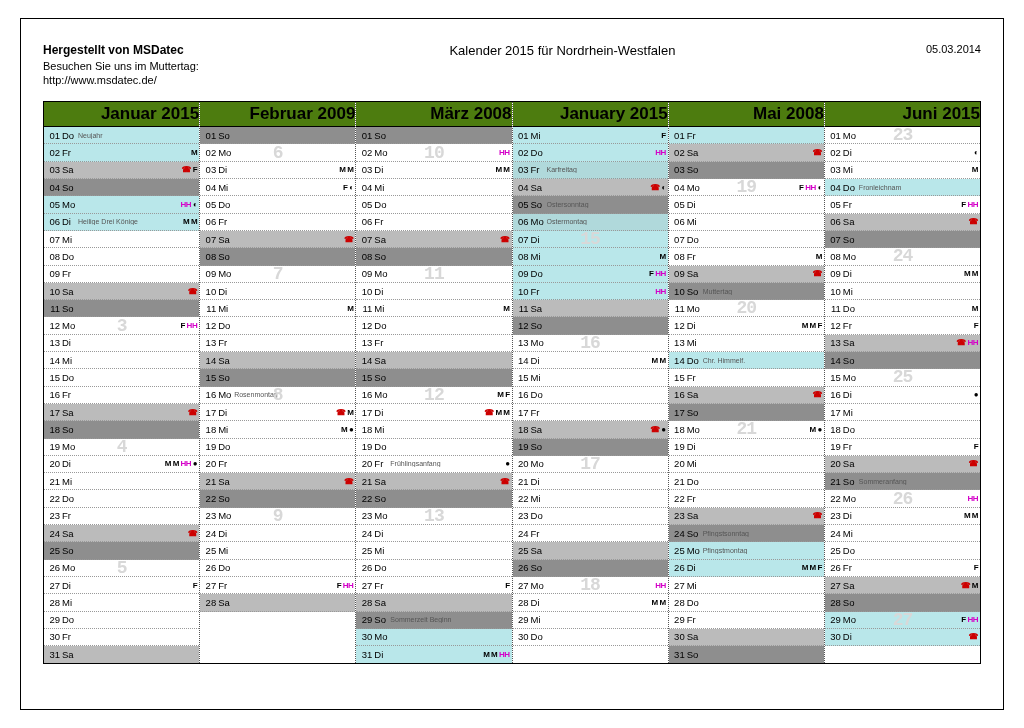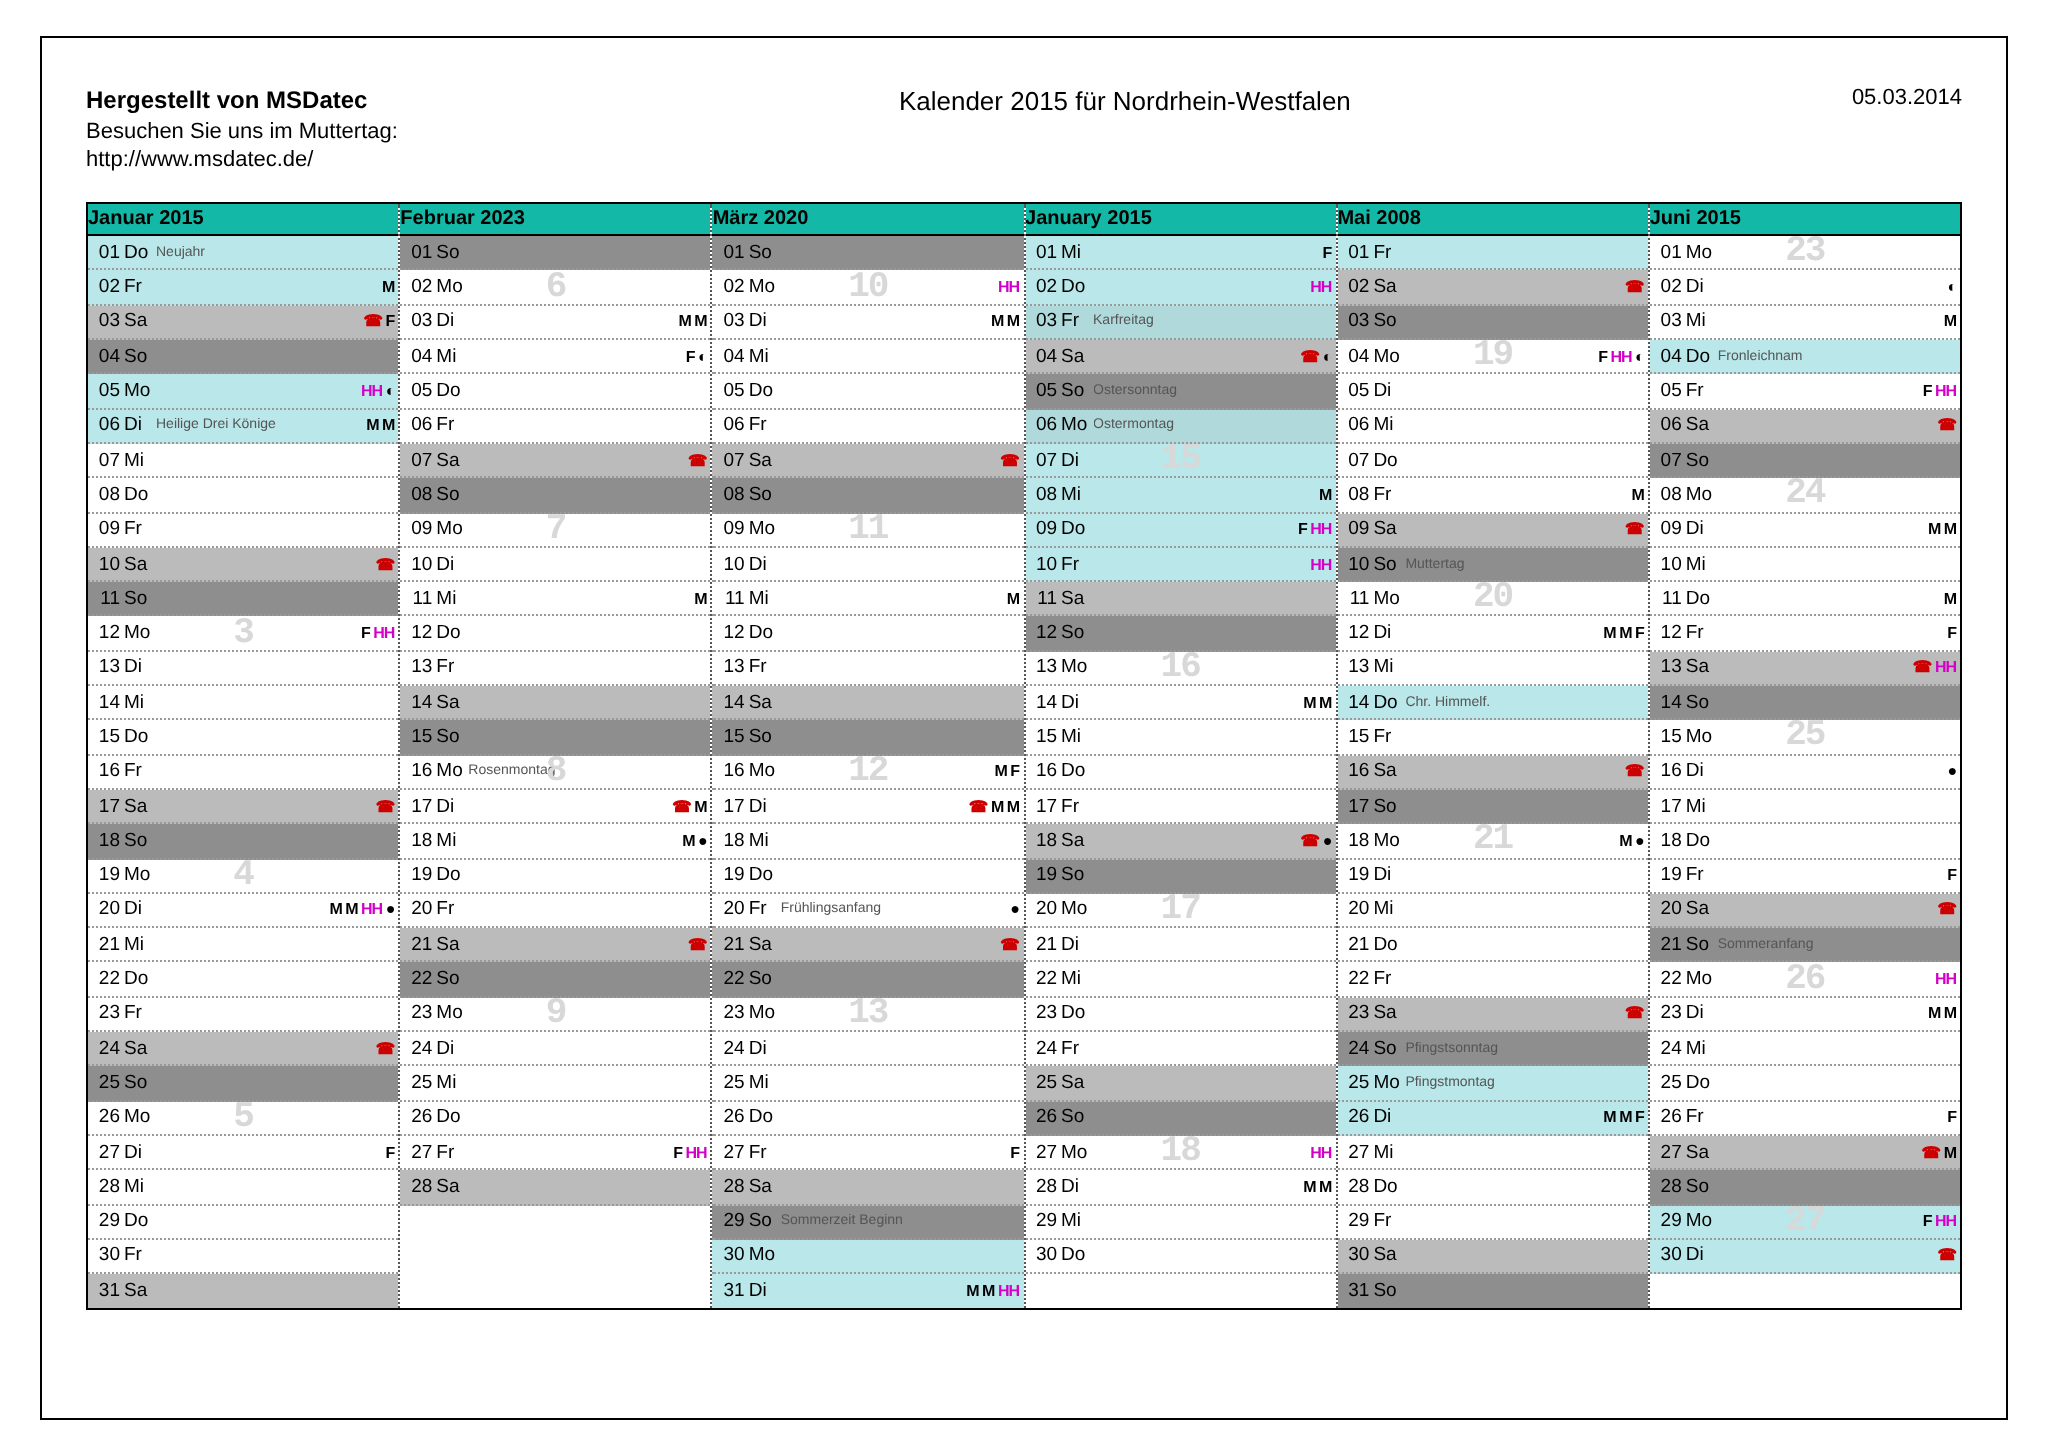--- a/index.html
+++ b/index.html
@@ -6,21 +6,21 @@
   .page{width:1024px;height:728px;box-sizing:border-box;padding:18px 20px;background:#fff;position:relative}
   .sheet{border:1px solid #000;width:100%;height:100%;box-sizing:border-box;padding:24px 22px 18px}
   .hdr{display:flex;justify-content:flex-end;align-items:flex-start;margin-bottom:14px}
   .hdr-left{font-size:11px;line-height:1.3}
   .hdr-left .b{font-weight:bold;font-size:12px}
   .hdr-mid{font-weight:normal;font-size:13px;text-align:center;flex:1}
   .hdr-right{font-size:11px}
   .grid{display:flex;border:1px solid #000}
   .month{flex:1;border-right:1px dotted #555;min-width:0}
   .month:last-child{border-right:none}
-  .month-h{font-weight:bold;text-align:left;font-size:10px;padding:2px 0;border-bottom:1px solid #000;background:#14b8a6}
+  .month-h{font-weight:bold;text-align:right;font-size:17px;padding:2px 0;border-bottom:1px solid #000;background:#4d7c0f}
   .day{display:flex;align-items:center;font-size:9.5px;height:17.3px;border-bottom:1px dotted #999;padding:0 2px;box-sizing:border-box;position:relative;overflow:hidden}
   .day:last-child{border-bottom:none}
   .dn{width:14px;text-align:right;margin-right:2px}
   .dw{width:16px}
   .note{font-size:7px;color:#555;flex:1;white-space:nowrap;overflow:hidden}
   .mk{margin-left:auto;font-size:8px;font-weight:bold;letter-spacing:-0.5px;white-space:nowrap}
   .bg-sat{background:#bbb}
   .bg-sun{background:#8e8e8e}
   .bg-hol{background:#b9e7ea}
   .bg-hol2{background:#b0d9db}
@@ -232,21 +232,21 @@
             <span class="mk"></span>
           </div>
           <div class="day bg-sat">
             <span class="dn">31</span>
             <span class="dw">Sa</span>
             <span class="note"></span>
             <span class="mk"></span>
           </div>
         </div>
         <div class="month">
-          <div class="month-h">Februar 2023</div>
+          <div class="month-h">Februar 2009</div>
           <div class="day bg-sun">
             <span class="dn">01</span>
             <span class="dw">So</span>
             <span class="note"></span>
             <span class="mk"></span>
           </div>
           <div class="day">
             <span class="dn">02</span>
             <span class="dw">Mo</span>
             <span class="note"></span>
@@ -410,21 +410,21 @@
             <span class="dn">28</span>
             <span class="dw">Sa</span>
             <span class="note"></span>
             <span class="mk"></span>
           </div>
           <div class="day" style="visibility: hidden;"></div>
           <div class="day" style="visibility: hidden;"></div>
           <div class="day" style="visibility: hidden;"></div>
         </div>
         <div class="month">
-          <div class="month-h">März 2020</div>
+          <div class="month-h">März 2008</div>
           <div class="day bg-sun">
             <span class="dn">01</span>
             <span class="dw">So</span>
             <span class="note"></span>
             <span class="mk"></span>
           </div>
           <div class="day">
             <span class="dn">02</span>
             <span class="dw">Mo</span>
             <span class="note"></span>

